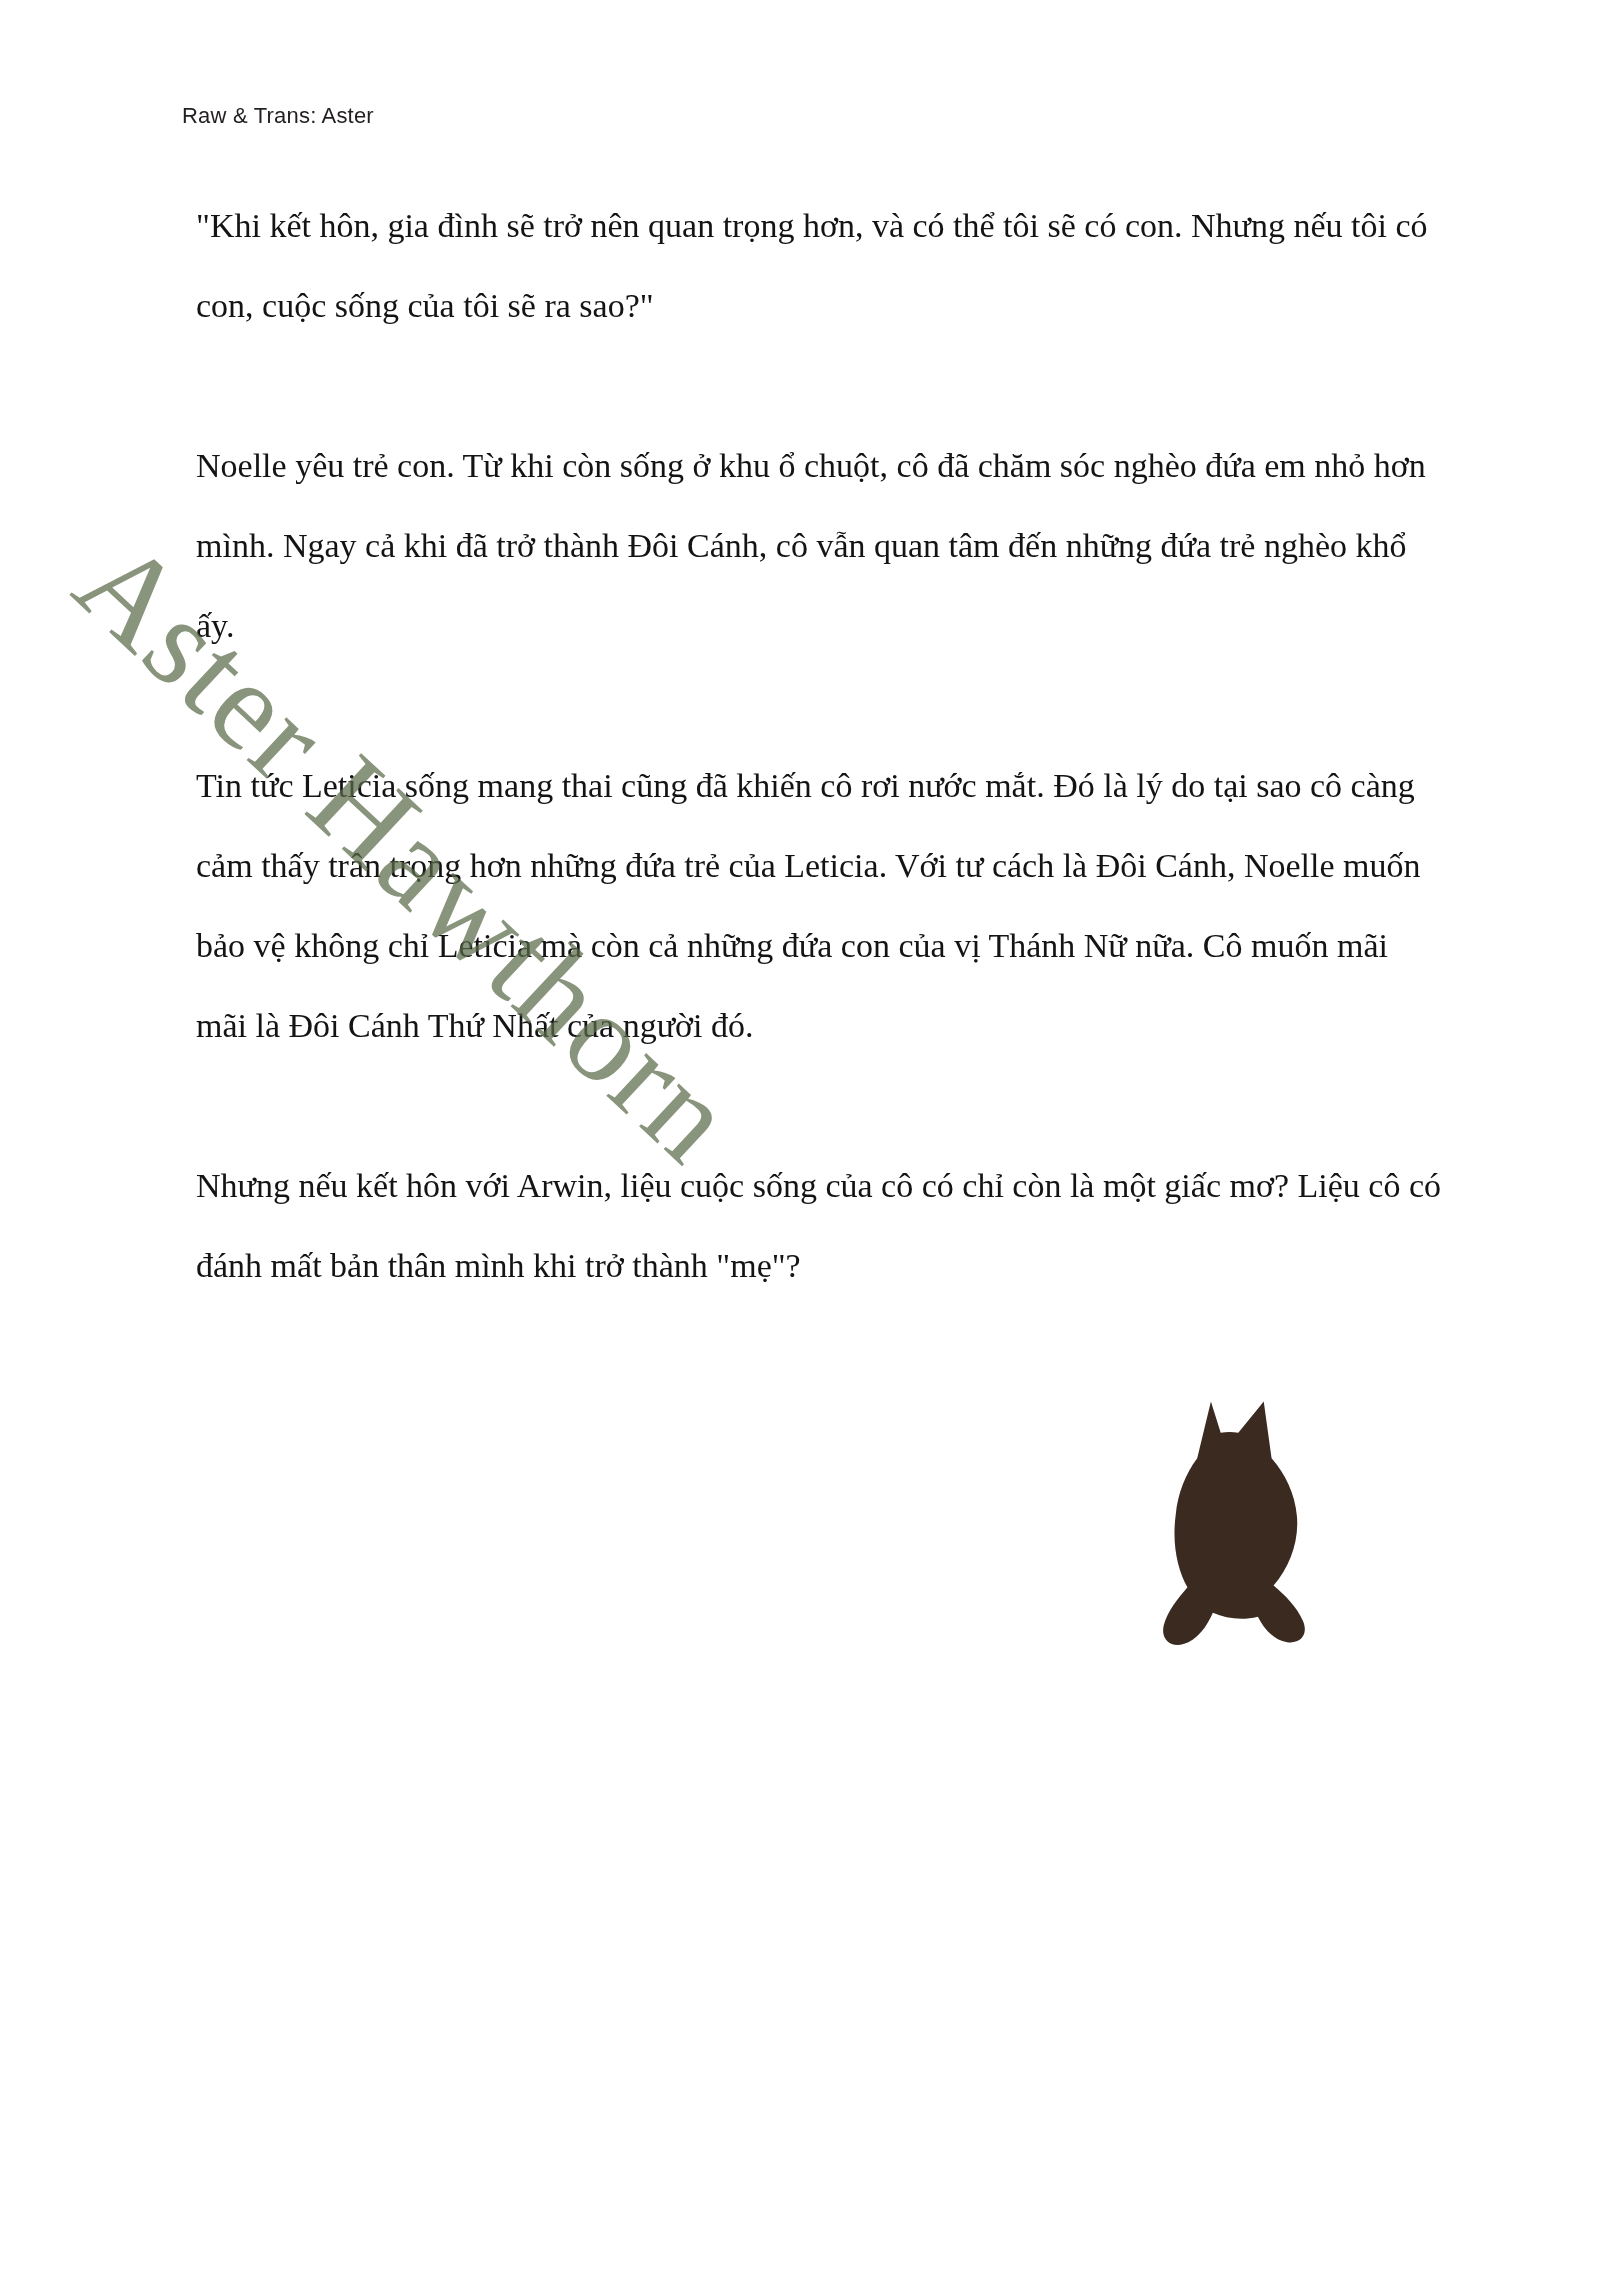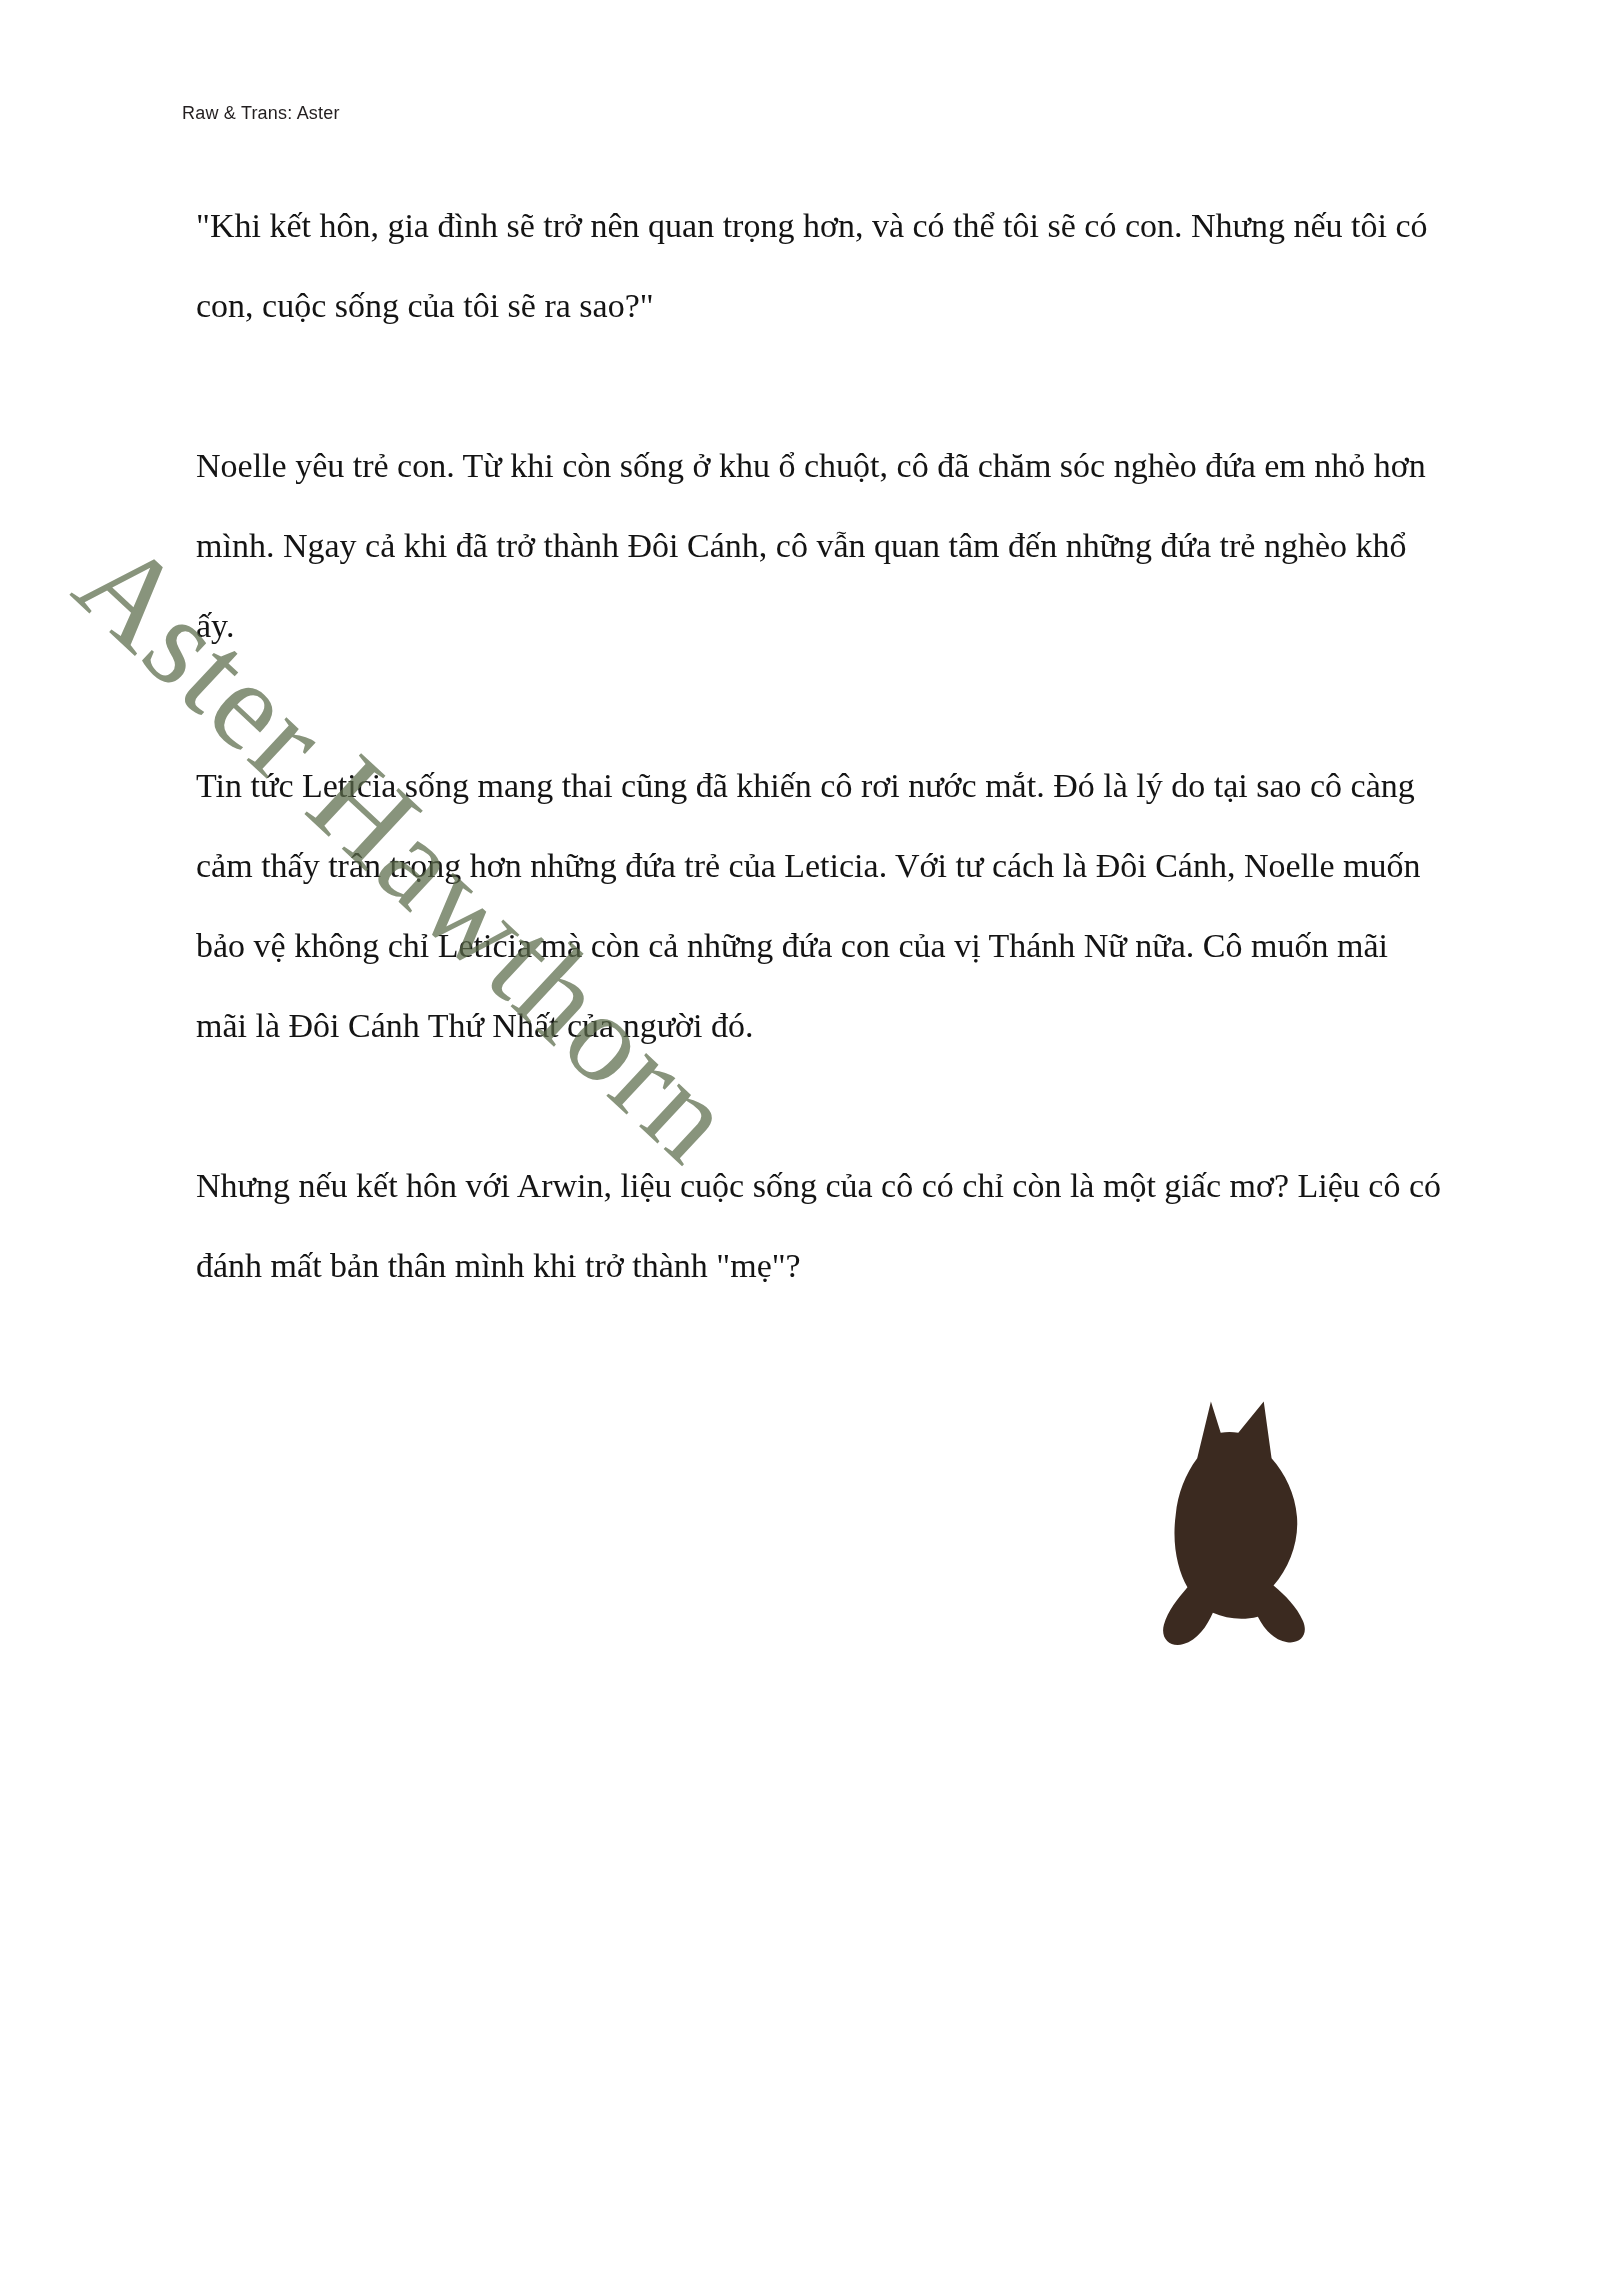--- a/index.html
+++ b/index.html
@@ -17,21 +17,21 @@
   .page {
     position: absolute;
     inset: 0;
     background: #ffffff;
   }
   .header-note {
     position: absolute;
     left: 182px;
     top: 103px;
     font-family: "Liberation Sans", sans-serif;
-    font-size: 18px;
+    font-size: 22px;
     color: #231f20;
     letter-spacing: 0.2px;
     white-space: nowrap;
   }
   .content {
     position: absolute;
     left: 196px;
     top: 186px;
     width: 1250px;
   }

